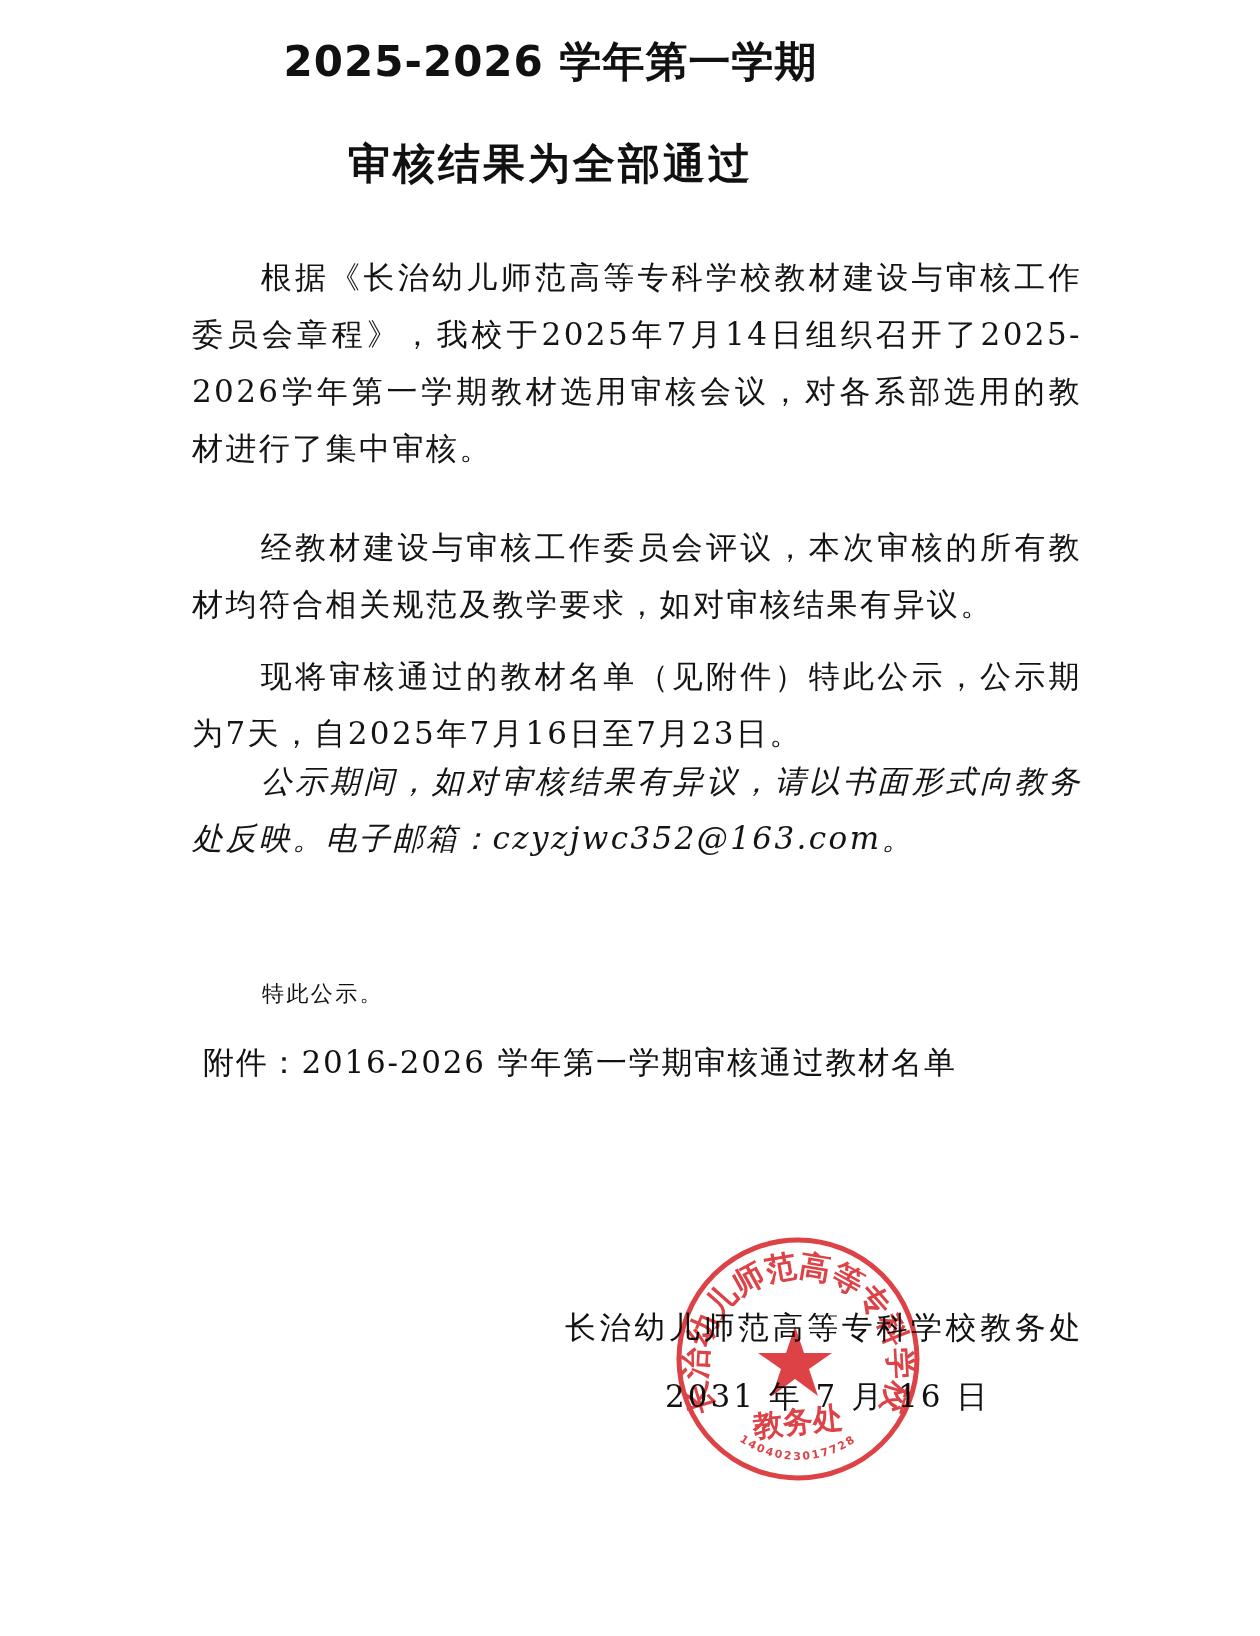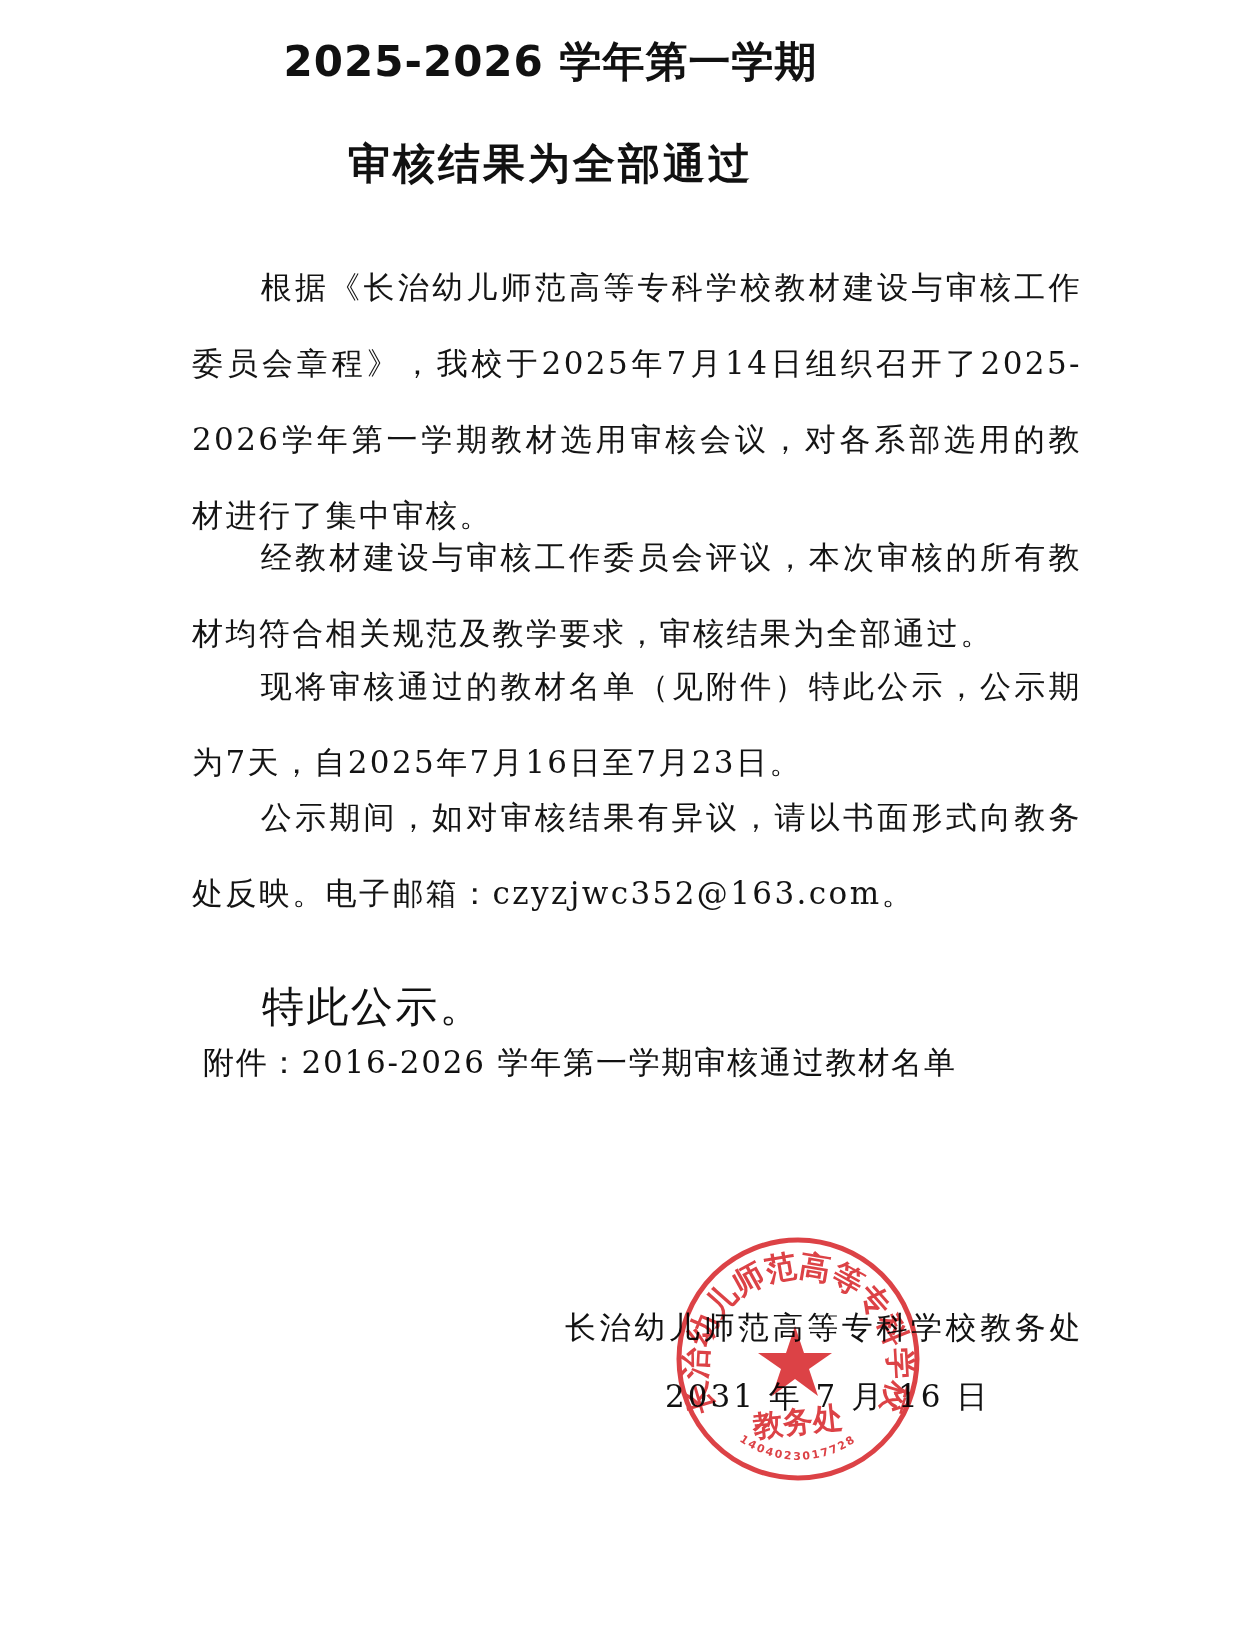--- a/index.html
+++ b/index.html
@@ -4,44 +4,44 @@
 <style>
   html, body { margin: 0; padding: 0; background: #ffffff; }
   body { width: 1260px; height: 1636px; position: relative; overflow: hidden;
          font-family: "DejaVu Serif", "Liberation Serif", serif; color: #111111; }
   .page { position: absolute; left: 0; top: 0; width: 1260px; height: 1636px; background: #ffffff; }
   .title { position: absolute; left: 0; width: 1101px; text-align: center;
            font-family: "DejaVu Sans", "Liberation Sans", sans-serif; font-weight: bold;
            font-size: 42px; color: #111; letter-spacing: 1px; }
   .t1 { top: 34px; }
   .t2 { top: 136px; letter-spacing: 3px; }
-  .para { position: absolute; left: 192px; width: 890px; font-size: 31px; line-height: 76px;
+  .para { position: absolute; left: 192px; width: 890px; font-size: 31px; line-height: 57px;
           text-align: justify; letter-spacing: 2.4px; color: #141414; }
   .para .indent { display: inline-block; width: 68px; }
   .p1 { top: 249px; }
   .p2 { top: 519px; }
   .p3 { top: 648px; }
-  .p4 { top: 779px; }
-  .closing { position: absolute; left: 262px; top: 979px; font-size: 42px; letter-spacing: 2.4px; }
+  .p4 { top: 753px; font-style: italic; }
+  .closing { position: absolute; left: 262px; top: 979px; font-size: 22px; letter-spacing: 2.4px; }
   .attach { position: absolute; left: 203px; top: 1042px; font-size: 31px; letter-spacing: 1.8px; }
   .sign { position: absolute; left: 565px; top: 1307px; font-size: 31px; letter-spacing: 3.6px; z-index: 2; }
   .date { position: absolute; left: 665px; top: 1376px; font-size: 31px; letter-spacing: 3px; z-index: 2; }
   .stamp { position: absolute; left: 673px; top: 1234px; width: 250px; height: 250px; z-index: 3;
            opacity: 0.88; mix-blend-mode: multiply; }
 </style>
 </head>
 <body>
 
 <div class="page">
 
   <div class="title t1">2025-2026 学年第一学期</div>
   <div class="title t2">审核结果为全部通过</div>
 
   <div class="para p1"><span class="indent"></span><span>根据《长治幼儿师范高等专科学校教材建设与审核工作委员会章程》，我校于2025年7月14日组织召开了2025-2026学年第一学期教材选用审核会议，对各系部选用的教材进行了集中审核。</span></div>
-  <div class="para p2"><span class="indent"></span><span>经教材建设与审核工作委员会评议，本次审核的所有教材均符合相关规范及教学要求，审核结果为全部通过。</span></div>
+  <div class="para p2"><span class="indent"></span><span>经教材建设与审核工作委员会评议，本次审核的所有教材均符合相关规范及教学要求，如对审核结果有异议。</span></div>
   <div class="para p3"><span class="indent"></span><span>现将审核通过的教材名单（见附件）特此公示，公示期为7天，自2025年7月16日至7月23日。</span></div>
   <div class="para p4"><span class="indent"></span><span>公示期间，如对审核结果有异议，请以书面形式向教务处反映。电子邮箱：czyzjwc352@163.com。</span></div>
 
   <div class="closing">特此公示。</div>
   <div class="attach">附件：2016-2026 学年第一学期审核通过教材名单</div>
 
   <div class="sign">长治幼儿师范高等专科学校教务处</div>
   <div class="date">2031 年 7 月 16 日</div>
 
   <svg class="stamp" viewBox="0 0 250 250" xmlns="http://www.w3.org/2000/svg">

